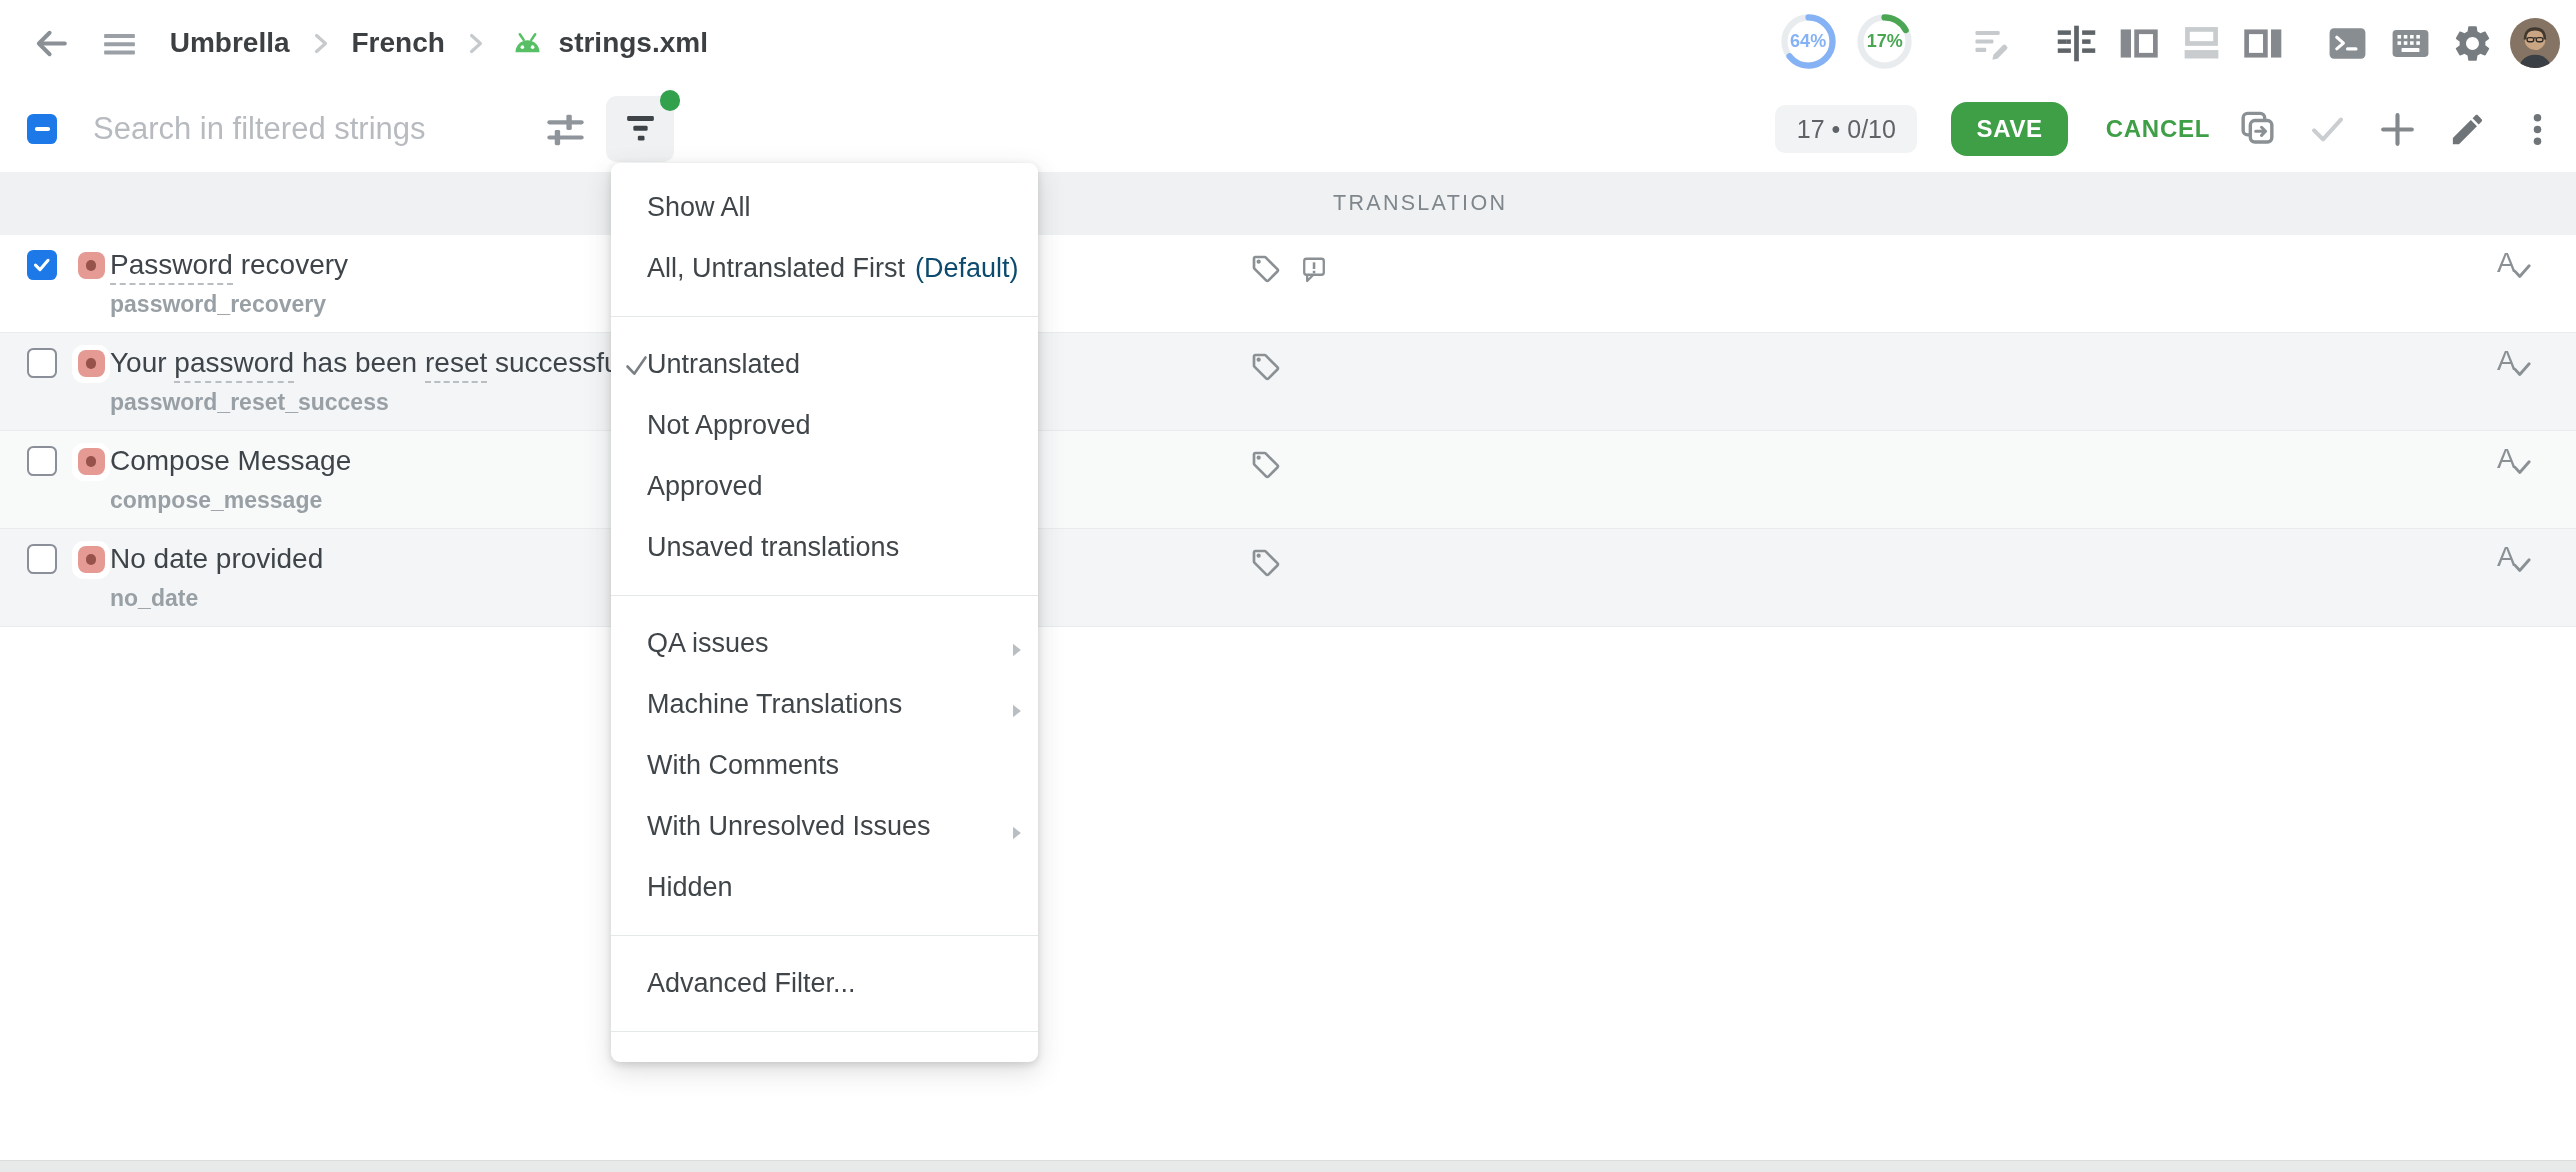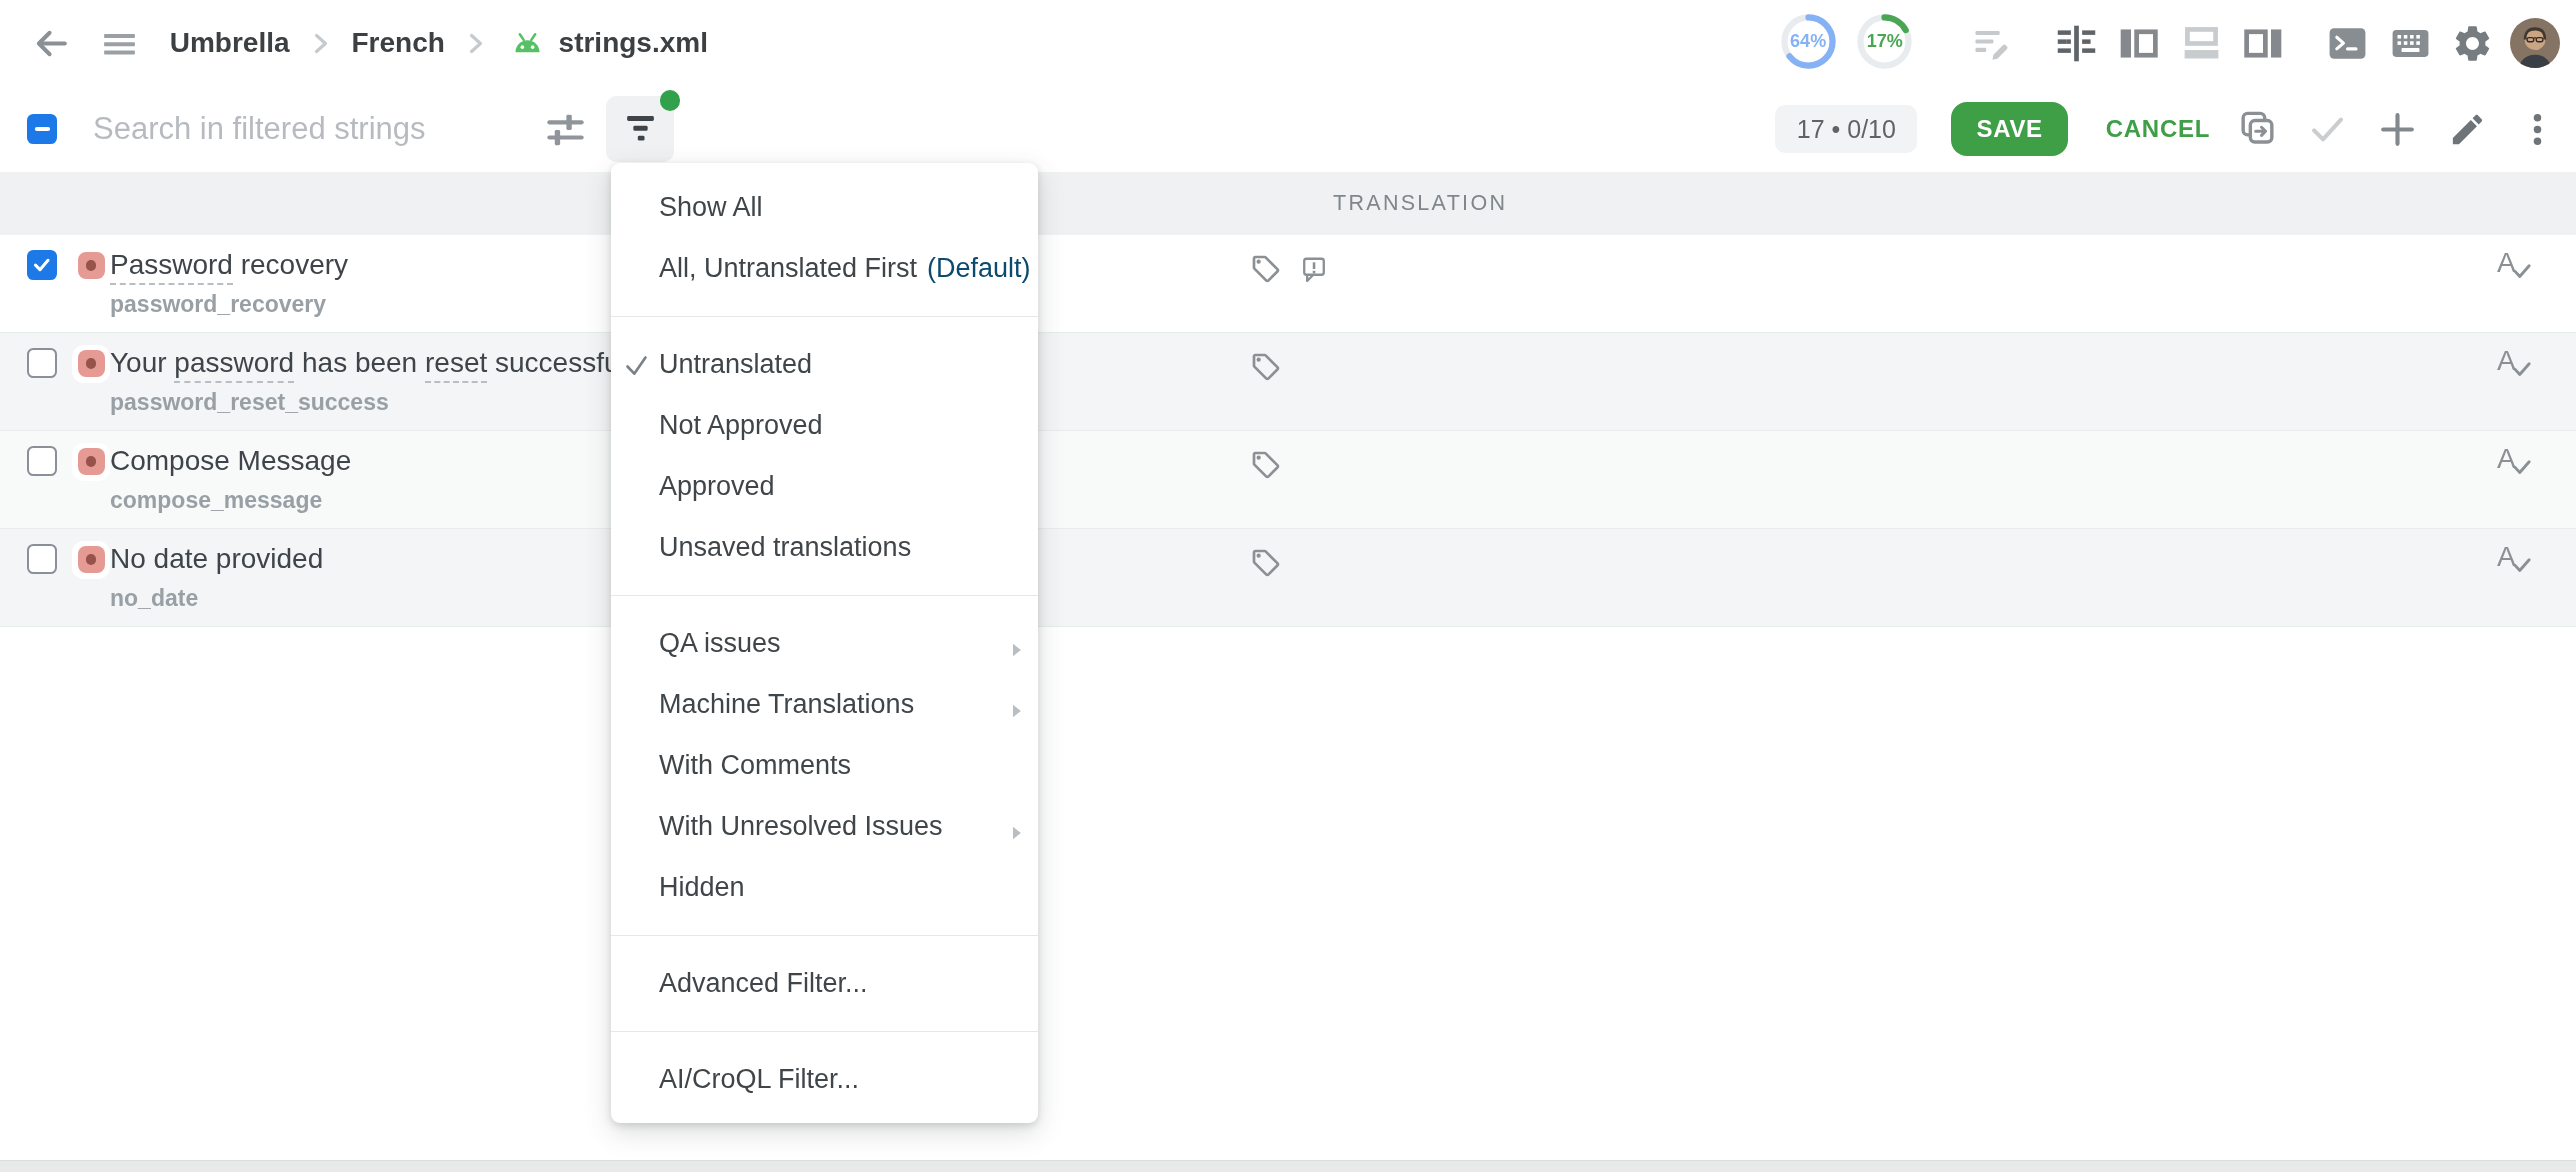--- a/index.html
+++ b/index.html
@@ -90,21 +90,21 @@
   .spell { display: inline-flex; align-items: flex-start; cursor: pointer; }
   .spell-a { font-size: 28px; font-weight: 500; color: #8a9094; line-height: 30px; }
   .spell svg { margin: 16px 0 0 -2.7px; }
   
   .menu {
     position: absolute; left: 611px; top: 163px; width: 427px; z-index: 50;
     background: #fff; border-radius: 9px; padding: 14.3px 0 12.5px 0;
     box-shadow: 0 2.7px 7.2px rgba(60,64,67,.16), 0 9px 27px rgba(60,64,67,.18);
   }
   .menu-item { height: 61px; display: flex; align-items: center; position: relative;
-    padding-left: 48px; padding-right: 41px; font-size: 27px; color: #3f4549;
+    padding-left: 36px; padding-right: 41px; font-size: 27px; color: #3f4549;
     cursor: pointer; white-space: nowrap; }
   .menu-item .suffix { color: #0c4a6e; margin-left: 9.8px; }
   .menu-check { position: absolute; left: 11.6px; top: 19px; }
   .menu-arrow { position: absolute; right: 14.3px; top: 21.5px; }
   .menu-divider { border-top: 0.9px solid #e5e8e9; margin: 17px 0; }
   
   .bottom-strip { position: absolute; left: 0; right: 0; bottom: 0; height: 13.4px;
     background: #e8eaea; border-top: 0.9px solid #dadcdd; }
 </style>
 </head>
@@ -479,19 +479,16 @@
         </svg></span>
     </div>
     <div class="menu-item">
       <span>Hidden</span>
     </div>
     <div class="menu-divider"></div>
     <div class="menu-item">
       <span>Advanced Filter...</span>
     </div>
     <div class="menu-divider"></div>
-    <div class="menu-item">
-      <span>AI/CroQL Filter...</span>
-    </div>
   </div>
 
 <div class="bottom-strip"></div>
 
 
 </body></html>

